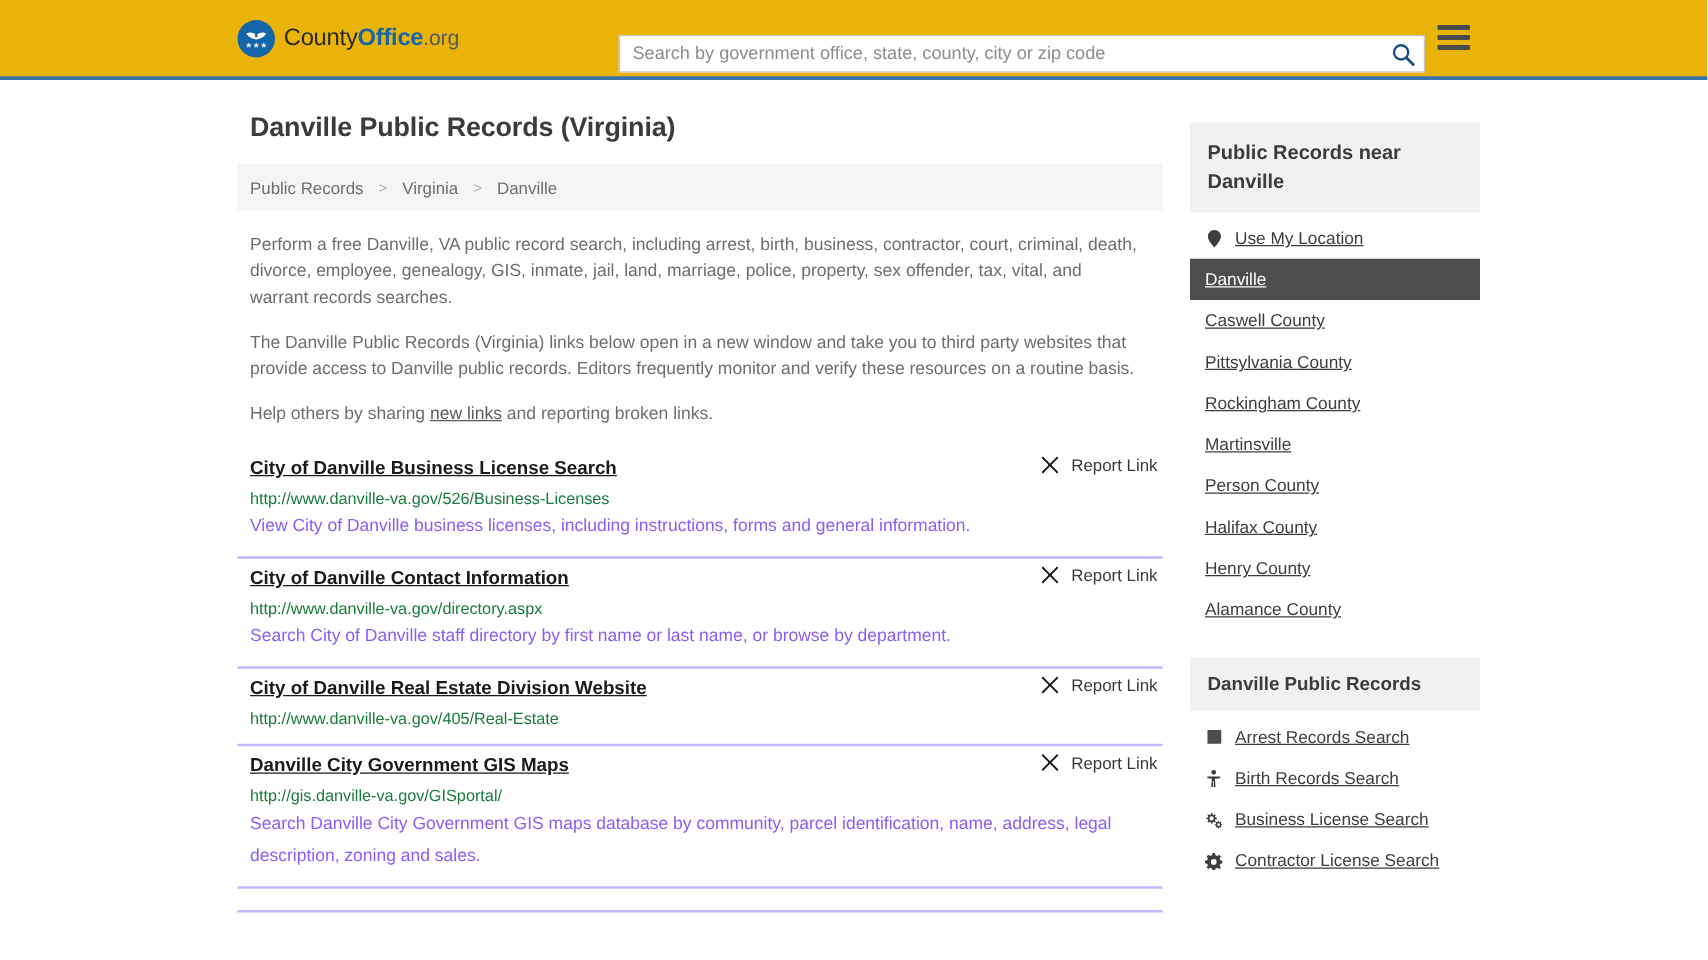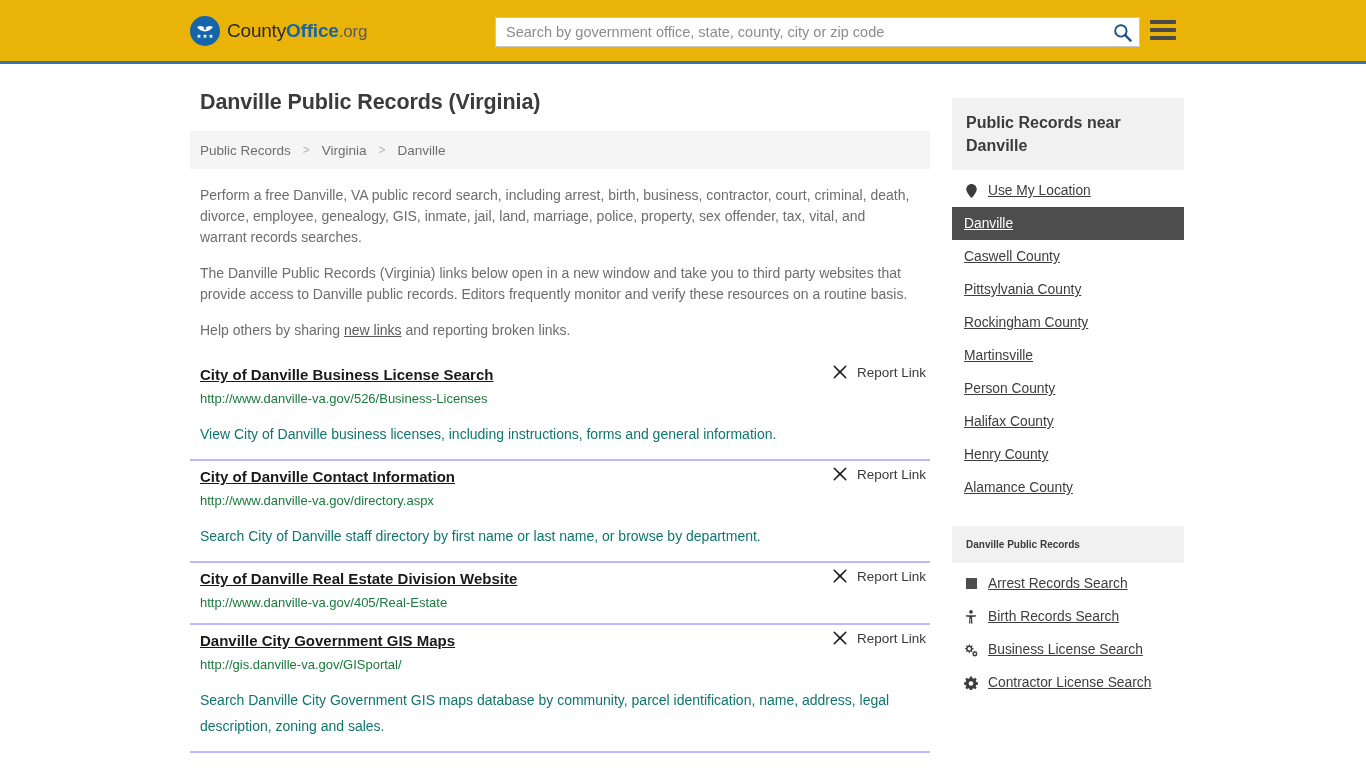--- a/index.html
+++ b/index.html
@@ -40,21 +40,21 @@
     color: #2b2b2b;
     letter-spacing: -0.2px;
     white-space: nowrap;
   }
   .logo-text .b { color: #1565ab; font-weight: bold; }
   .logo-text .org { color: #5a5a5a; font-size: 17px; }
 
   .search-wrap {
     position: absolute;
     left: 495px;
-    top: 17px;
+    top: 28px;
     width: 645px;
     height: 30px;
     background: #ffffff;
     border: 1px solid #c8c8c8;
     display: flex;
     align-items: center;
   }
   .search-input {
     border: none;
     outline: none;
@@ -172,23 +172,23 @@
   }
   .result-url {
     font-size: 13px;
     color: #1a7a3c;
     margin-top: 4px;
     line-height: 17px;
     cursor: pointer;
   }
   .result-desc {
     font-size: 14px;
-    color: #0f766e;
+    color: #8b5cf6;
     line-height: 26px;
-    margin-top: 14px;
+    margin-top: 0;
     max-width: 710px;
   }
 
   
   .side-head {
     background: #f1f1f1;
     padding: 13px 14px;
     font-size: 16px;
     font-weight: bold;
     color: #3b3b3b;
@@ -215,21 +215,21 @@
   .side-icon {
     width: 14px;
     display: flex;
     align-items: center;
     justify-content: center;
     flex: none;
   }
   .side-head-2 {
     background: #f1f1f1;
     padding: 13px 14px;
-    font-size: 10px;
+    font-size: 15px;
     font-weight: bold;
     color: #3b3b3b;
     margin-top: 22px;
   }
   .sq-icon {
     width: 11px; height: 11px;
     background: #4d4d4d;
     display: inline-block;
   }
 </style>

